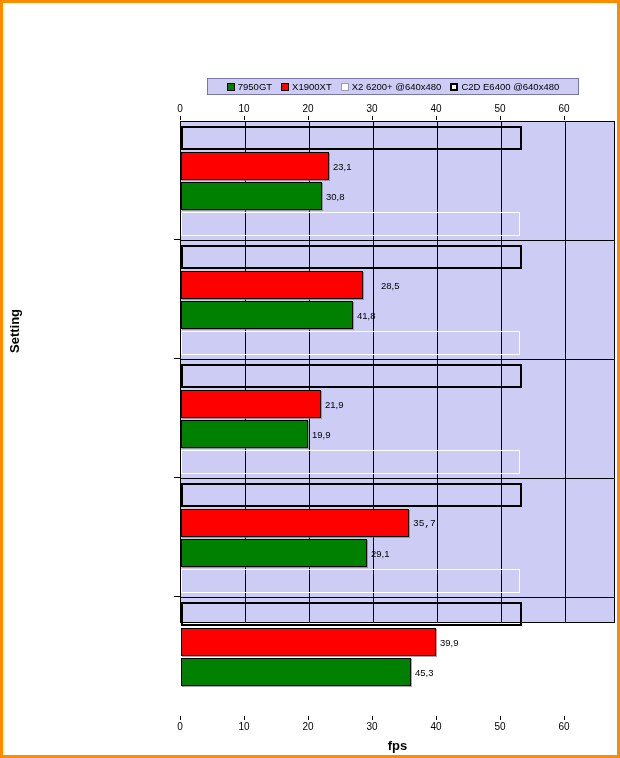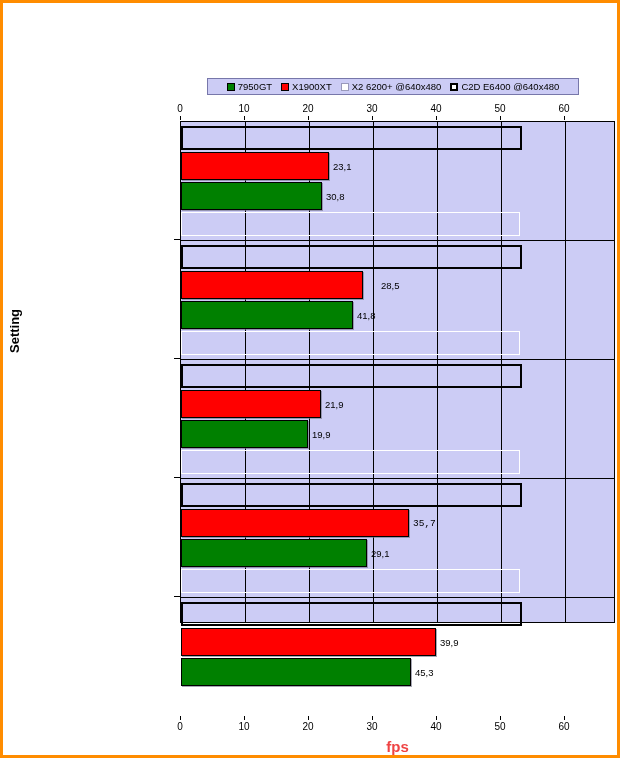--- a/index.html
+++ b/index.html
@@ -151,23 +151,23 @@
     transform: rotate(-90deg);
     transform-origin: left top;
     white-space: nowrap;
   }
   #x-axis-title {
     position: absolute;
     left: 177px;
     width: 435px;
     top: 735px;
     text-align: center;
-    font-size: 15px;
+    font-size: 13px;
     font-weight: bold;
-    color: #ef4444;
+    color: #000000;
   }
   .cat-tick {
     position: absolute;
     left: 171px;
     width: 6px;
     height: 1px;
     background: #000;
   }
 </style>
 </head>

